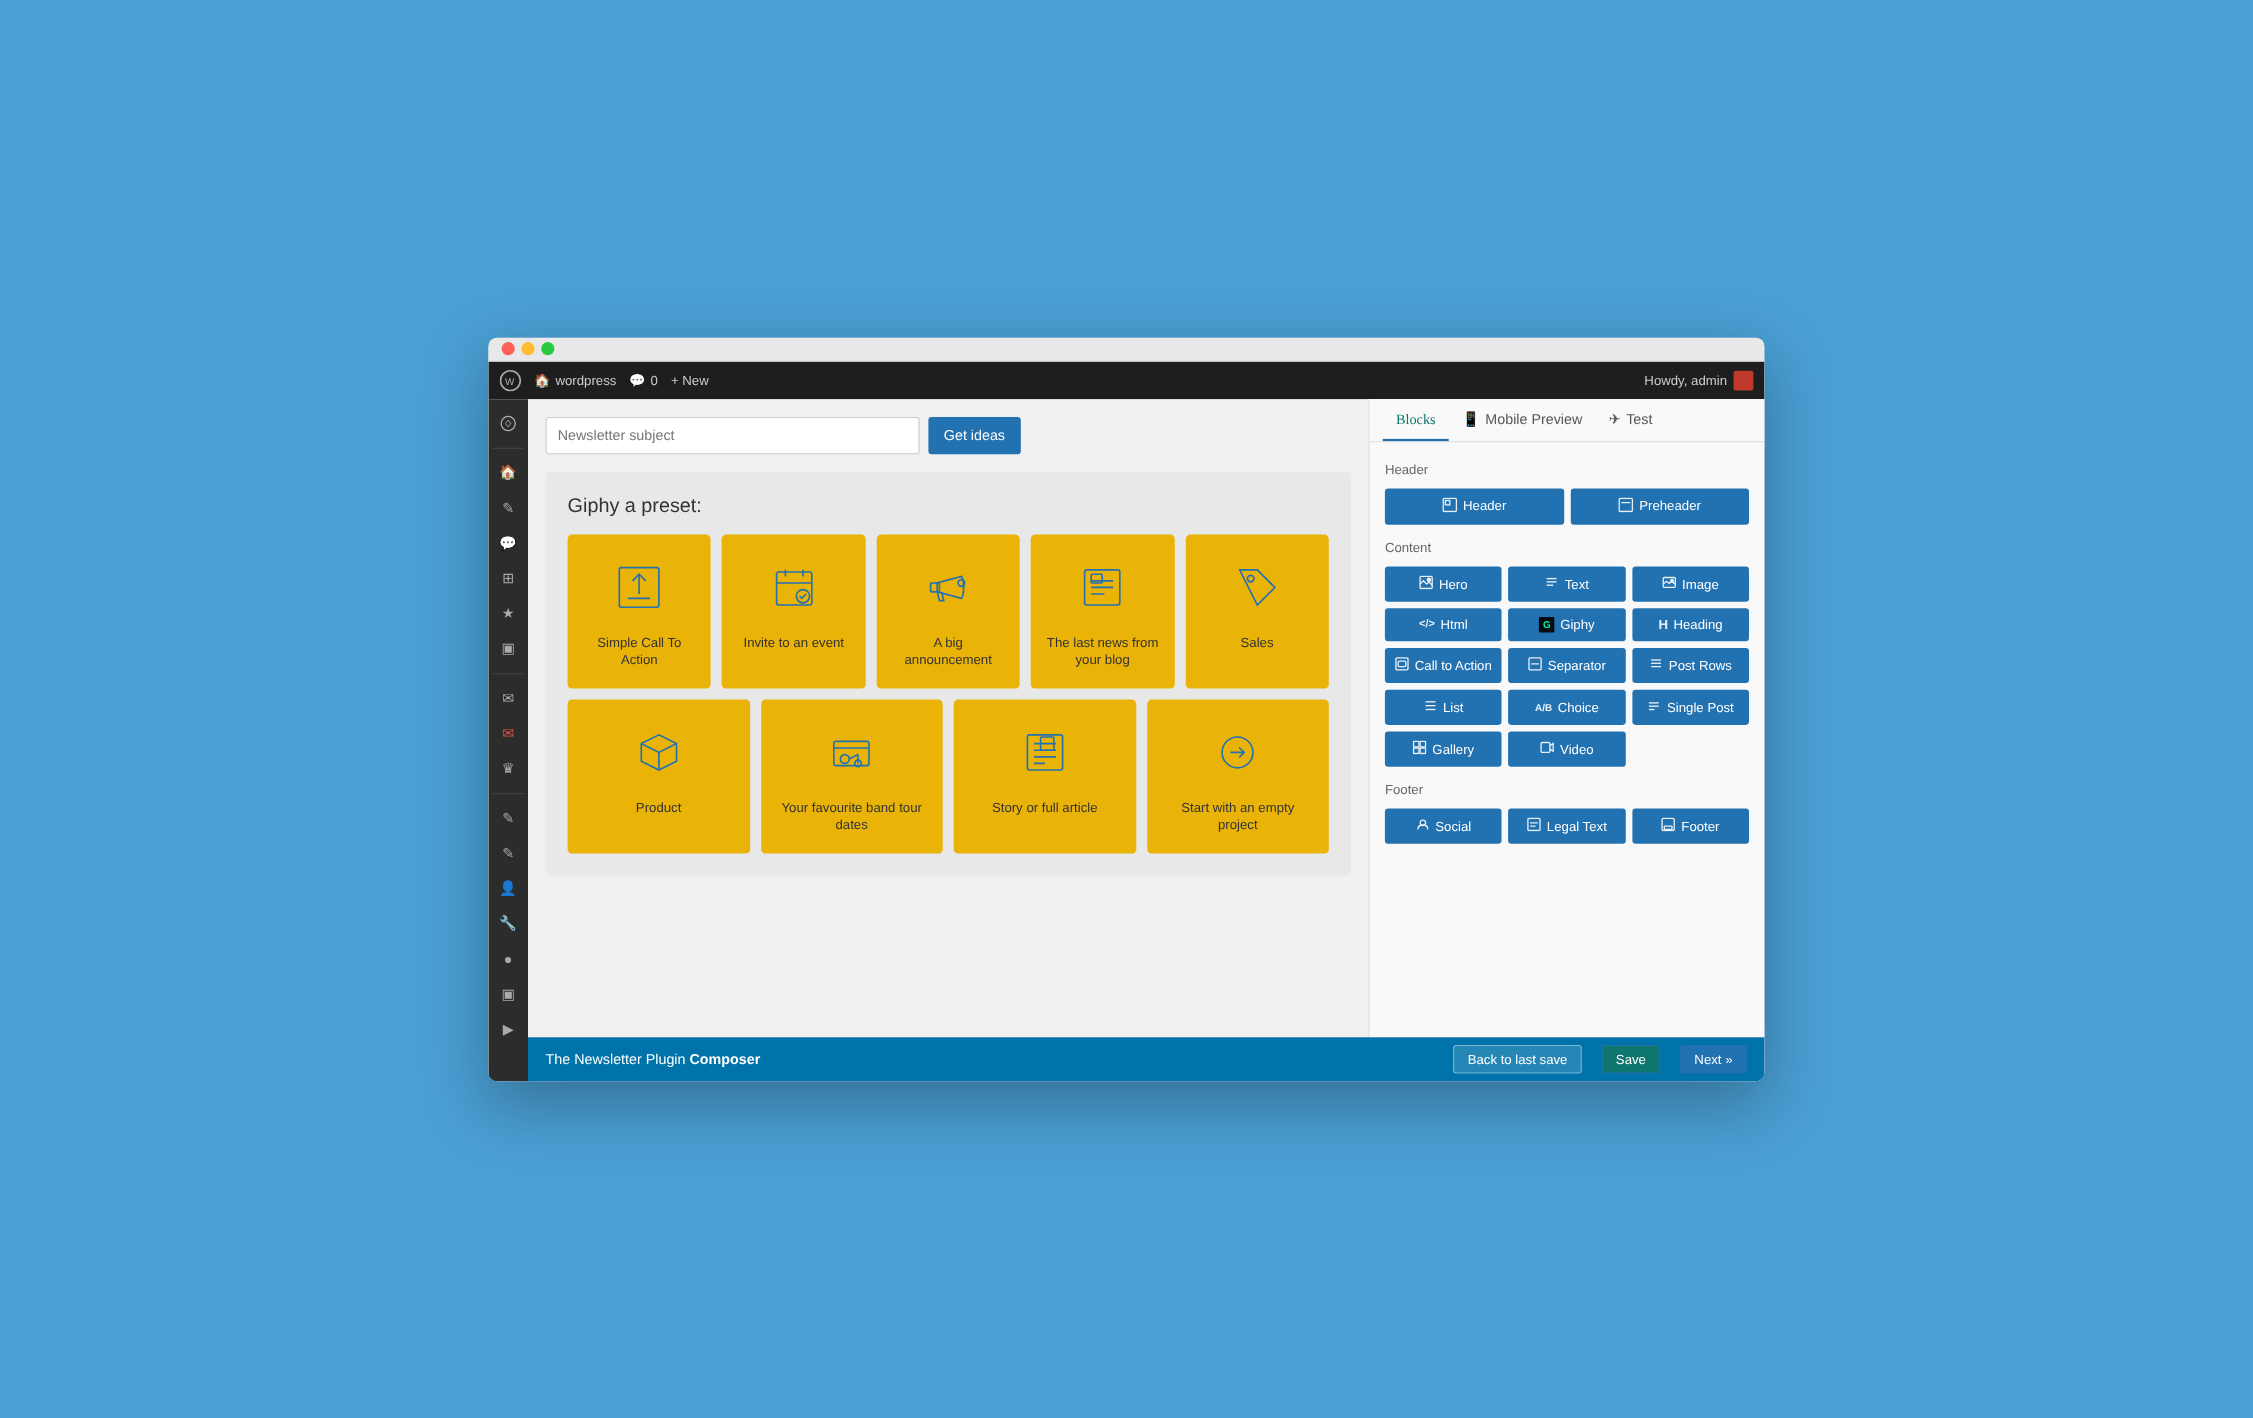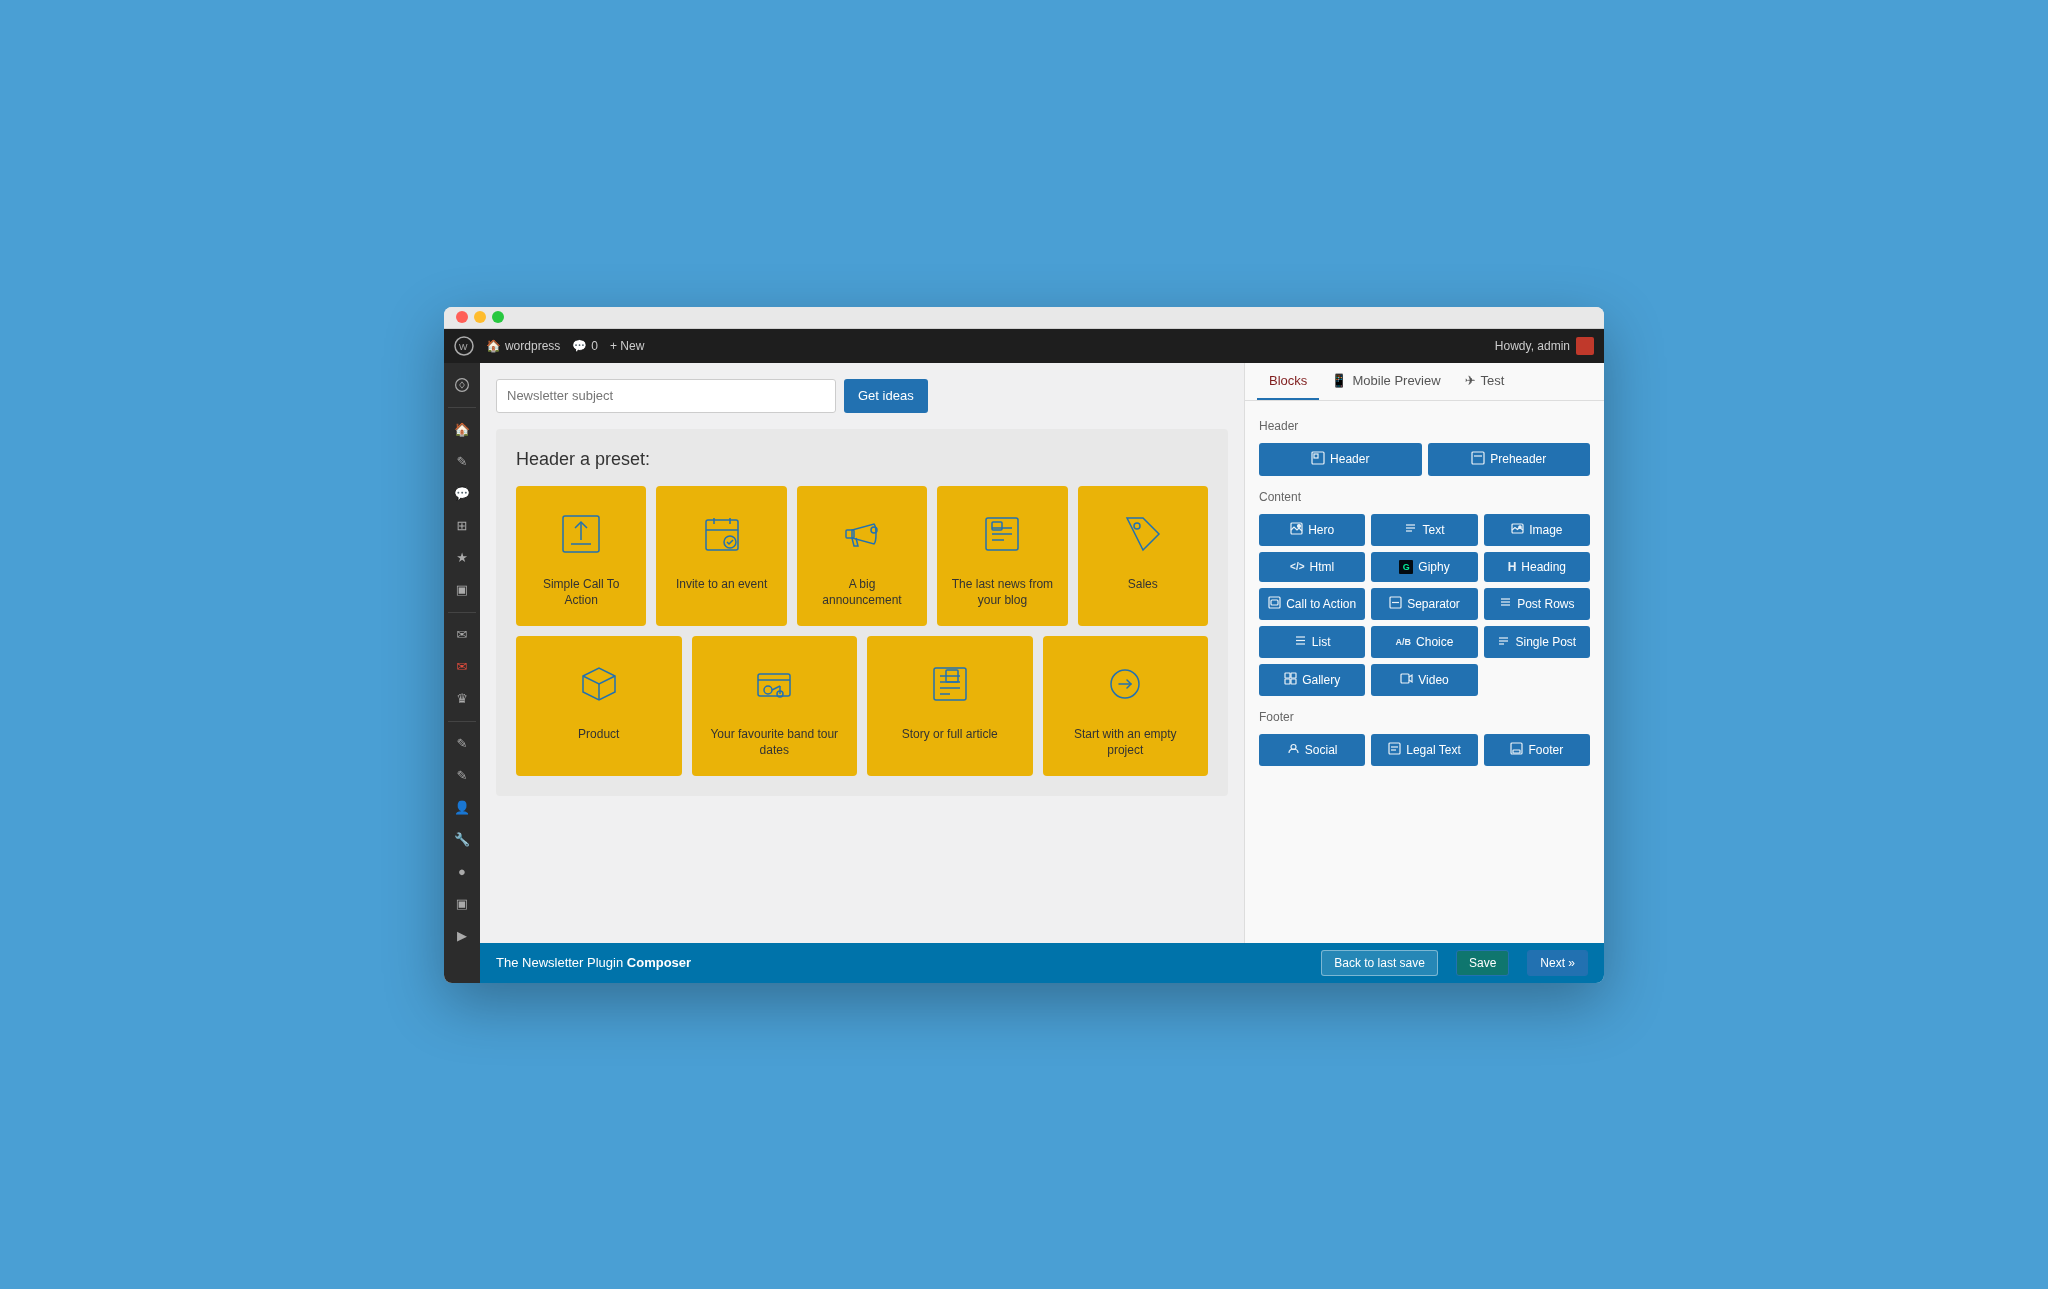--- a/index.html
+++ b/index.html
@@ -204,22 +204,23 @@
       padding: 10px 12px;
       font-size: 13px;
       cursor: pointer;
       color: #555;
       border-bottom: 2px solid transparent;
       display: flex;
       align-items: center;
       gap: 5px;
     }
     .right-tab.active {
-      color: #7f1d1d;
+      color: #0f766e;
       border-bottom-color: #2271b1;
+      font-family: Liberation Serif, serif;
     }
     .right-panel-content {
       padding: 14px;
       overflow-y: auto;
       flex: 1;
     }
     .section-label {
       font-size: 12px;
       color: #666;
       margin-bottom: 10px;
@@ -354,21 +355,21 @@
       <div class="workspace">
 
         <div class="left-panel">
 
           <div class="subject-bar">
             <input class="subject-input" type="text" placeholder="Newsletter subject" style="">
             <button class="get-ideas-btn">Get ideas</button>
           </div>
 
           <div class="preset-container">
-            <div class="preset-title">Header a preset:</div>
+            <div class="preset-title">Giphy a preset:</div>
 
             <div class="preset-grid">
 
               <div class="preset-card">
                 <div class="preset-icon">
                   <svg viewBox="0 0 48 48" fill="none" stroke="#2271b1" stroke-width="1.5">
                     <rect x="6" y="6" width="36" height="36" rx="2"></rect>
                     <path d="M18 18 L24 12 L30 18"></path>
                     <path d="M24 12 L24 30"></path>
                     <line x1="14" y1="34" x2="34" y2="34"></line>

